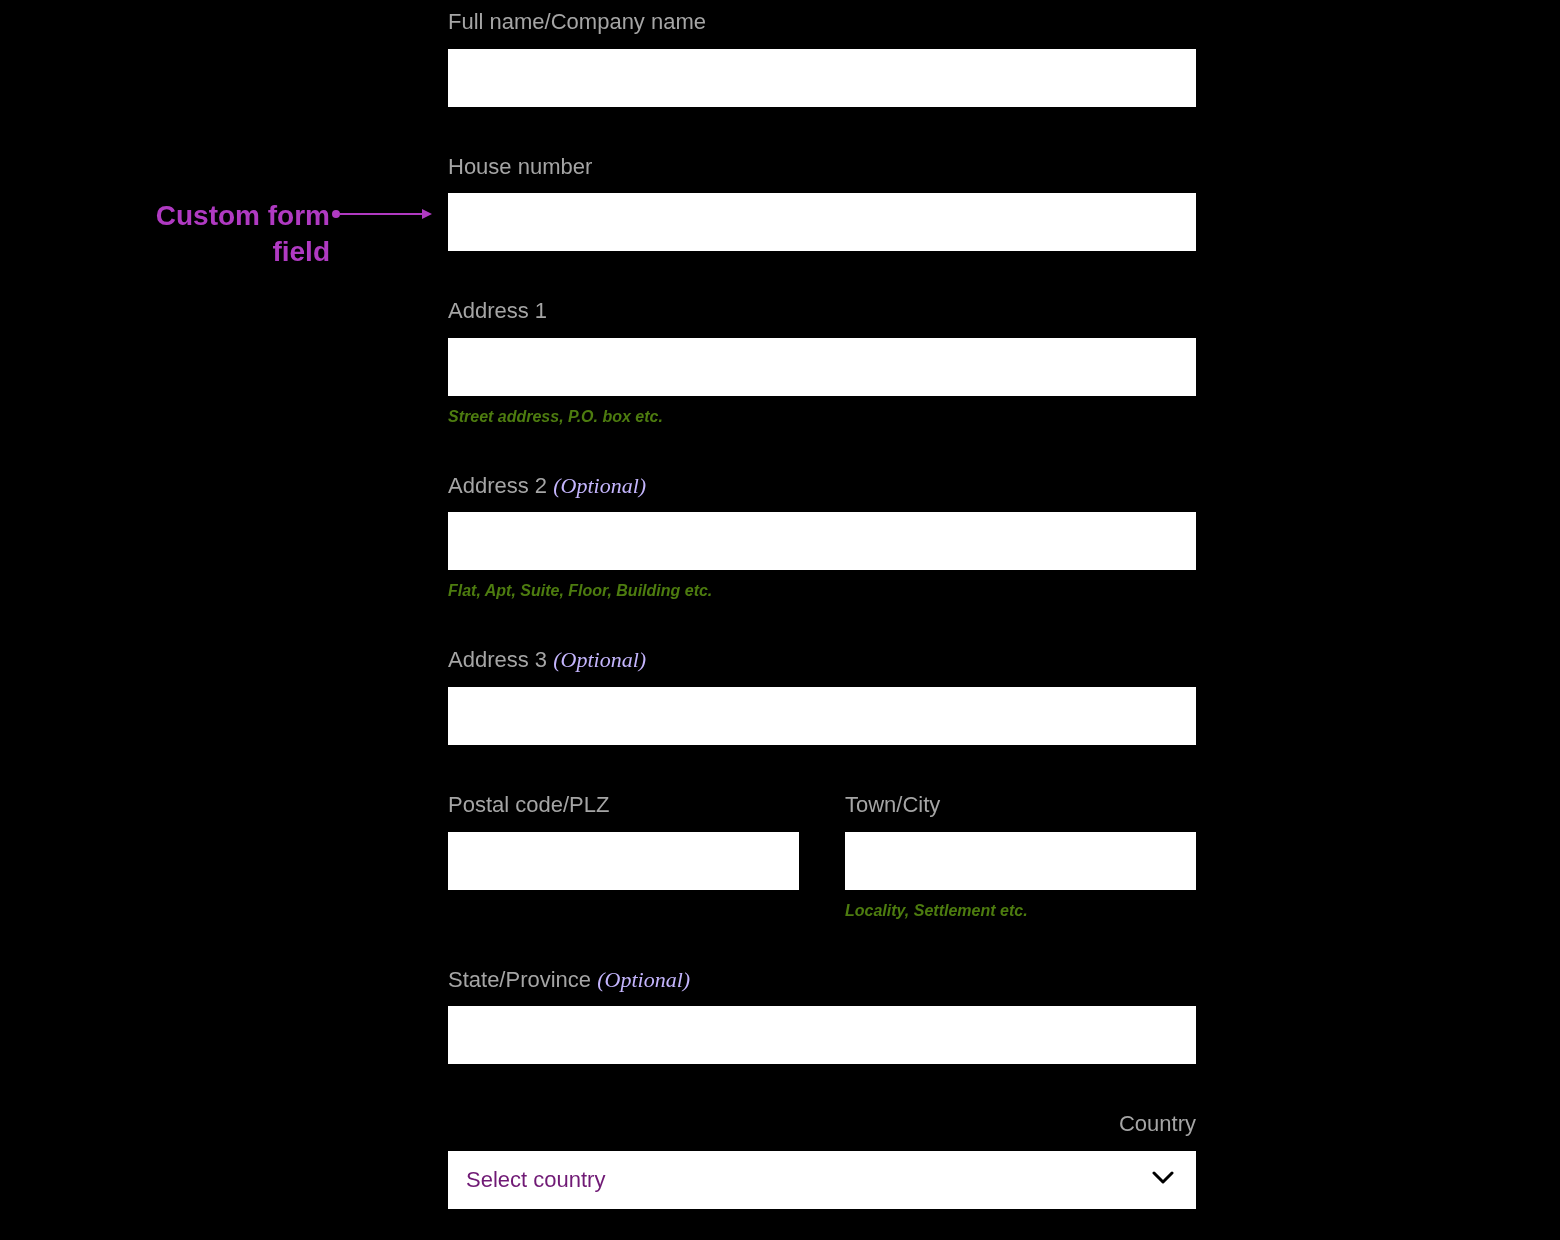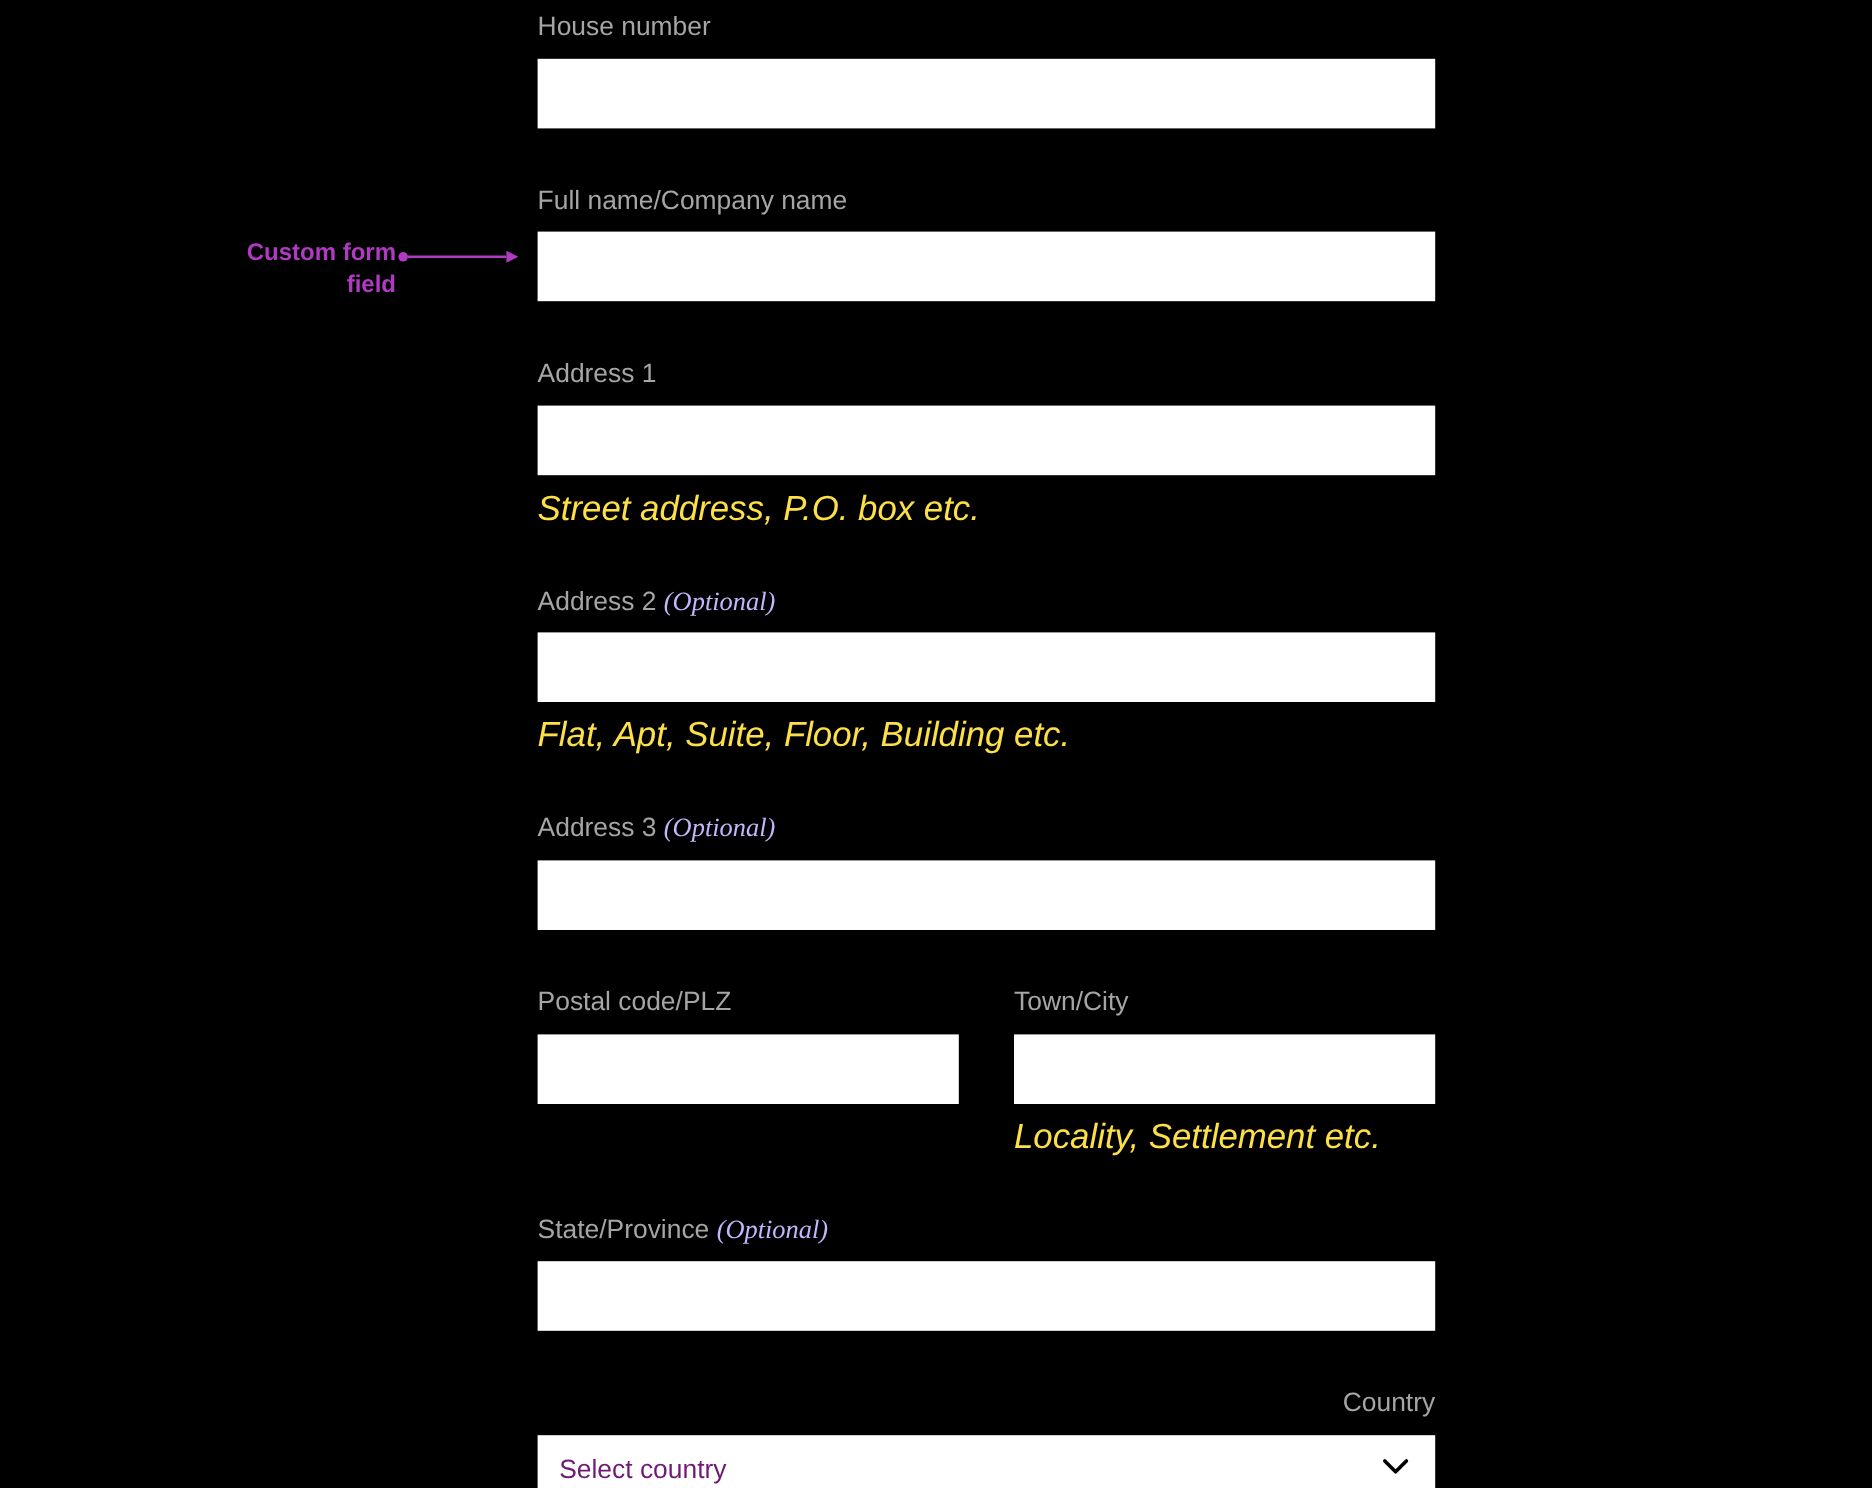--- a/index.html
+++ b/index.html
@@ -11,21 +11,21 @@
   }
   .canvas {
     position: absolute;
     left: 0; top: 0;
     width: 1560px;
     height: 1240px;
   }
   .annotation {
     position: absolute;
     color: #b03ac2;
-    font-size: 20px;
+    font-size: 28px;
     font-weight: 600;
     line-height: 1.3;
     text-align: right;
   }
   .annotation-arrow {
     position: absolute;
     color: #b03ac2;
   }
   .form-col {
     position: absolute;
@@ -54,24 +54,24 @@
     height: 58px;
     background: #fff;
     border: none;
     padding: 0 14px;
     font-size: 20px;
     color: #333;
     outline: none;
   }
   .helper {
     margin-top: 12px;
-    font-size: 29px;
+    font-size: 16px;
     font-style: italic;
-    color: #fde047;
-    font-weight: 400;
+    color: #4d7c0f;
+    font-weight: 700;
   }
   .two-col {
     display: flex;
     gap: 46px;
     margin-bottom: 46px;
   }
   .two-col > .col {
     flex: 1;
   }
   .select-wrap {
@@ -108,26 +108,26 @@
     <svg width="102" height="16" viewBox="0 0 102 16">
       <circle cx="6" cy="8" r="4" fill="#b03ac2"></circle>
       <line x1="10" y1="8" x2="92" y2="8" stroke="#b03ac2" stroke-width="2"></line>
       <polygon points="92,3 102,8 92,13" fill="#b03ac2"></polygon>
     </svg>
   </div>
 
   <div class="form-col">
 
     <div class="field-group">
-      <div class="field-label">House number</div>
+      <div class="field-label">Full name/Company name</div>
       <input class="text-input" type="text" value="" style="">
     </div>
 
     <div class="field-group">
-      <div class="field-label">Full name/Company name</div>
+      <div class="field-label">House number</div>
       <input class="text-input" type="text" value="" style="">
     </div>
 
     <div class="field-group">
       <div class="field-label">Address 1</div>
       <input class="text-input" type="text" value="" style="">
       <div class="helper">Street address, P.O. box etc.</div>
     </div>
 
     <div class="field-group">

